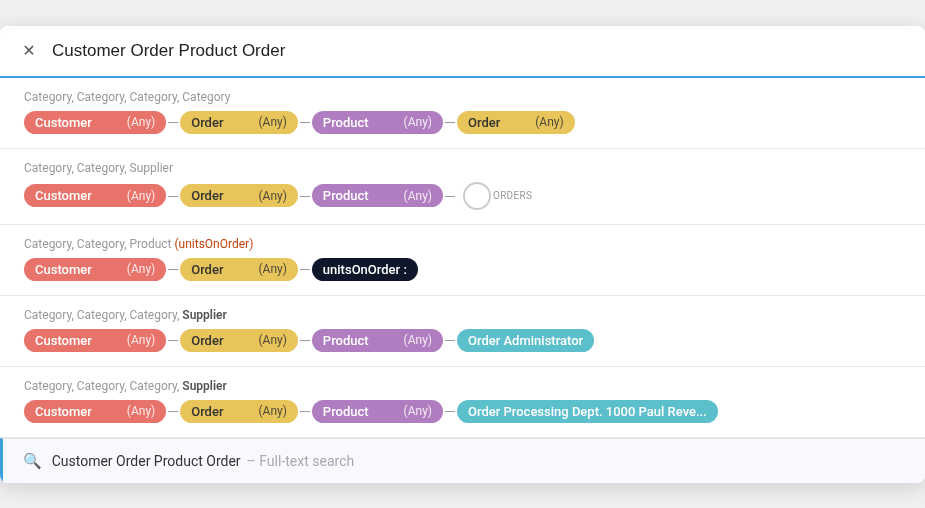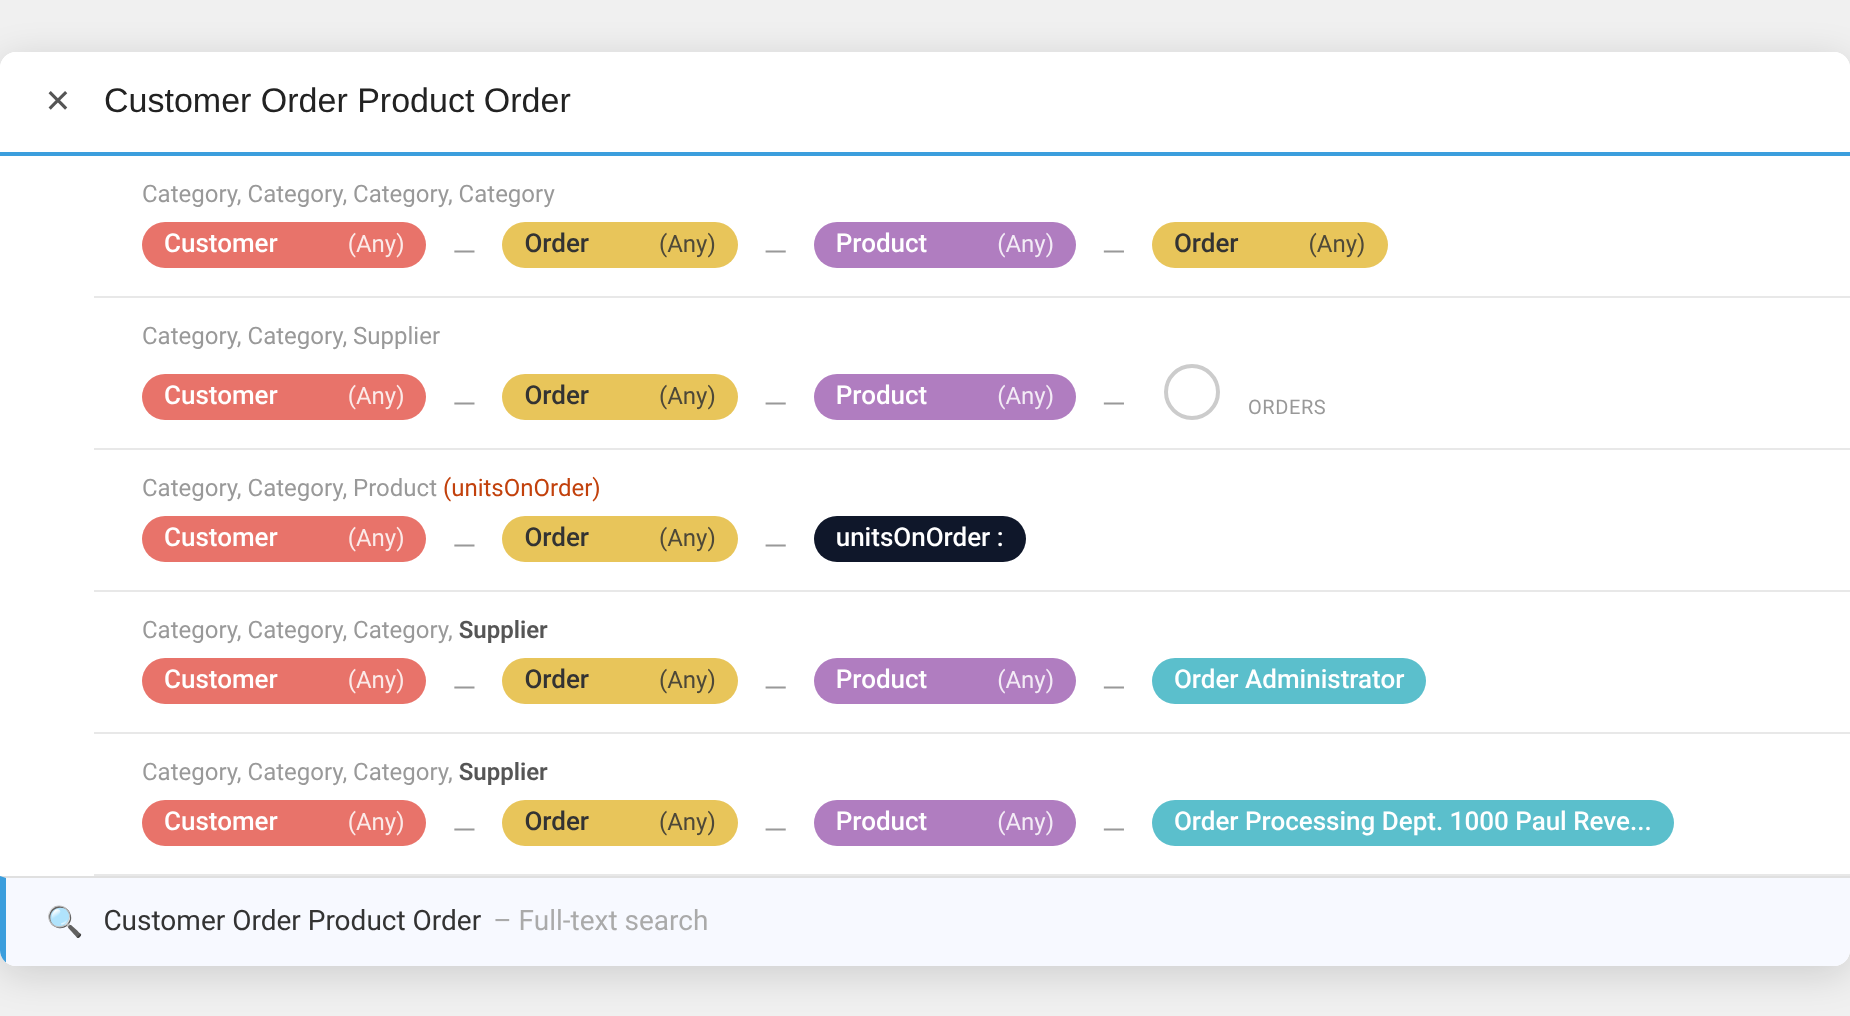--- a/index.html
+++ b/index.html
@@ -40,40 +40,39 @@
     .search-input {
       border: none;
       outline: none;
       font-size: 17px;
       color: #222;
       flex: 1;
       background: transparent;
     }
     .results-list {
       background: #fff;
-      padding-left: 47px;
     }
     .result-row {
       padding: 12px 24px 14px;
       border-bottom: 1px solid #e8e8e8;
     }
     .row-label {
       font-size: 12px;
       color: #999;
       margin-bottom: 7px;
     }
     .row-label strong {
       color: #555;
       font-weight: 600;
     }
     .chain {
       display: flex;
-      align-items: flex-end;
+      align-items: center;
       flex-wrap: wrap;
-      gap: 12px;
+      gap: 0;
     }
     .chip {
       display: inline-flex;
       align-items: center;
       padding: 4px 11px;
       border-radius: 20px;
       font-size: 13px;
       font-weight: 500;
       white-space: nowrap;
     }

